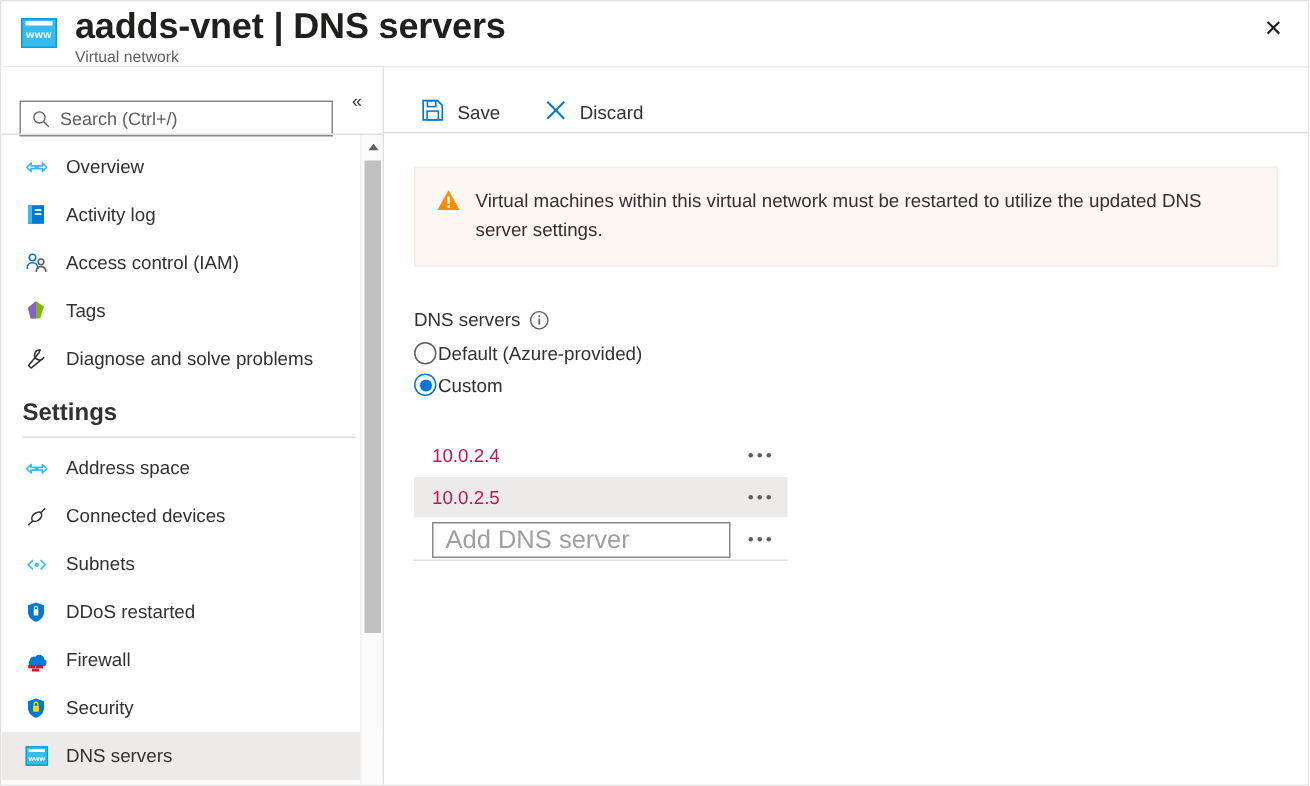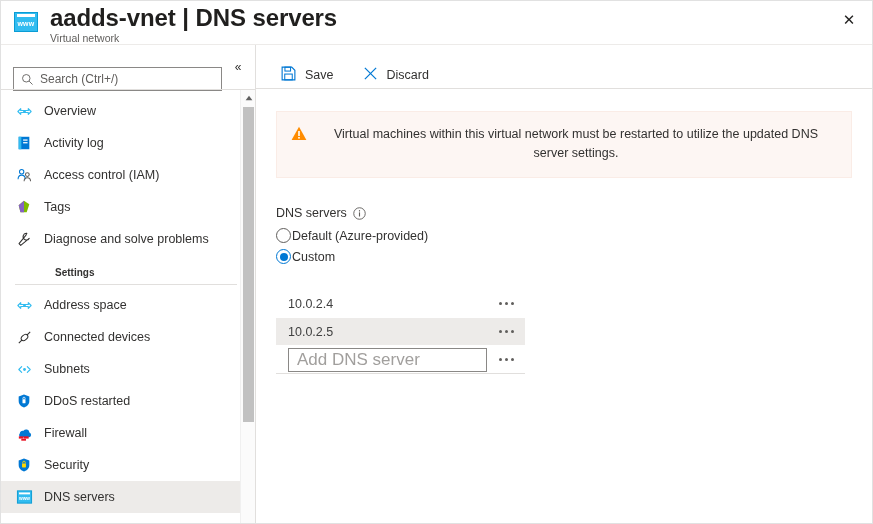--- a/index.html
+++ b/index.html
@@ -170,24 +170,23 @@
     width: 18px; height: 18px;
     flex: 0 0 18px;
     margin-right: 11px;
     display: flex; align-items: center; justify-content: center;
     position: relative;
   }
   .nav-label { line-height: 16px; }
 
   .nav-group {
     padding: 12px 14px 2px 14px;
-    font-size: 10px;
+    font-size: 16px;
     font-weight: 700;
     color: #323130;
-    margin-left: 40px;
   }
   .nav-divider {
     height: 1px;
     background: #e1dfdd;
     margin: 4px 18px 4px 14px;
   }
 
   
   .nav-scrollbar {
     position: absolute;
@@ -252,21 +251,20 @@
     display: flex;
     gap: 10px;
     max-width: 578px;
     margin-bottom: 28px;
   }
   .warn-ico { flex: 0 0 16px; margin-top: 1px; }
   .warn-text {
     font-size: 12.5px;
     color: #323130;
     line-height: 19px;
-    text-align: center;
   }
 
   .field-label-row {
     display: flex;
     align-items: center;
     gap: 6px;
     margin-bottom: 5px;
   }
   .field-label {
     font-size: 12.5px;
@@ -307,21 +305,21 @@
     height: 28px;
     display: flex;
     align-items: center;
     border-top: 1px solid #ffffff;
   }
   .dns-row.hover { background: #edebe9; }
   .dns-val {
     flex: 1 1 auto;
     padding-left: 12px;
     font-size: 12.5px;
-    color: #404040;
+    color: #be185d;
   }
   .dns-input-wrap {
     flex: 1 1 auto;
     padding-left: 12px;
   }
   .dns-input {
     width: 100%;
     height: 24px;
     border: 1px solid #8a8886;
     background: #ffffff;

